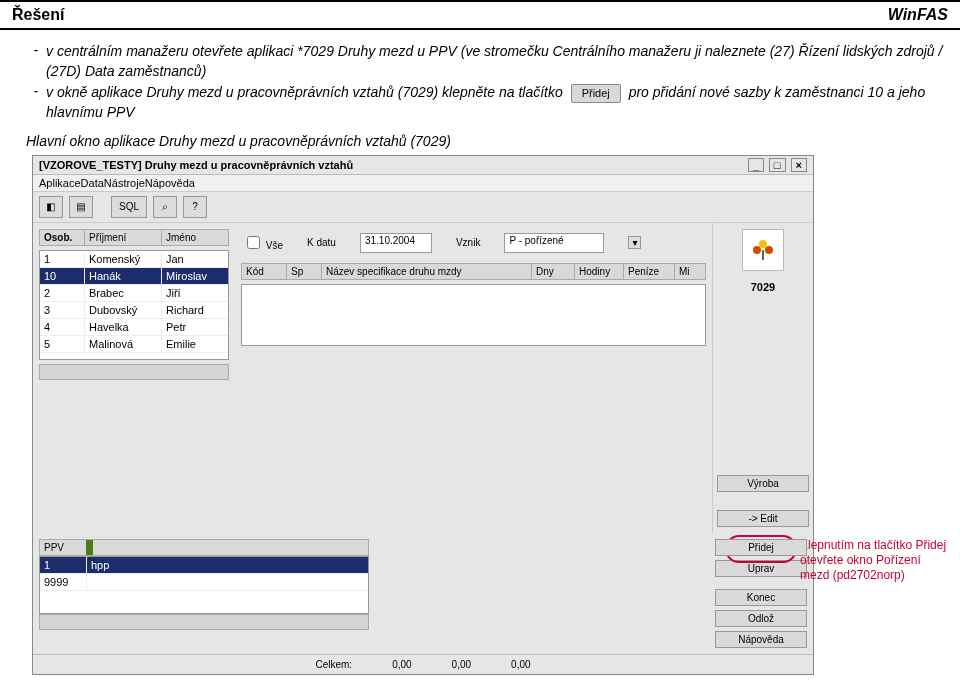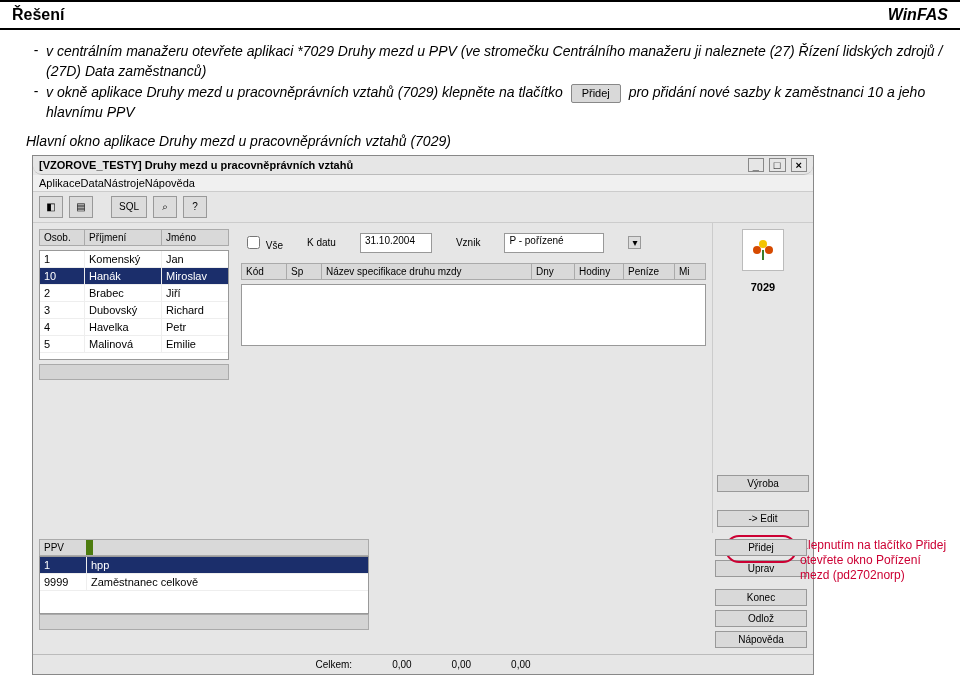--- a/index.html
+++ b/index.html
@@ -49,21 +49,20 @@
     background: #e6e6e6;
     font-size: 11px;
   }
   .titlebar {
     background: #e6e6e6;
     border-bottom: 1px solid #bbb;
     padding: 3px 6px;
     font-weight: bold;
     display: flex;
     justify-content: space-between;
-    border-radius: 9px;
   }
   .menubar {
     background: #f0f0f0;
     padding: 2px 6px;
     border-bottom: 1px solid #ccc;
     display: flex;
   }
   .toolbar {
     background: #e6e6e6;
     padding: 4px 6px;
@@ -107,21 +106,21 @@
     gap: 6px;
     align-items: stretch;
   }
   .grid-head {
     background: #d9d9d9;
     display: flex;
     font-size: 10px;
     border: 1px solid #aaa;
   }
   .grid-head.emp-head .gh { padding: 2px 4px; border-right: 1px solid #aaa; }
-  .emp-head .gh:nth-child(1){ width:36px; }
+  .emp-head .gh:nth-child(1){ width:36px;font-weight:bold; }
   .emp-head .gh:nth-child(2){ flex:1; }
   .emp-head .gh:nth-child(3){ width:58px; border-right:none; }
   .grid {
     background: #fff;
     border: 1px solid #999;
     flex: 0 0 auto;
   }
   .grid.emp { height: 108px; overflow: hidden; }
   .row { display: flex; font-size: 11px; border-bottom: 1px solid #eee; }
   .row .c { padding: 2px 4px; border-right: 1px solid #eee; }
@@ -370,21 +369,20 @@
         <div class="ppv-head">
           <div class="gh">PPV</div>
         </div>
         <div class="ppv-grid">
           <div class="row sel">
               <div class="c">1</div>
               <div class="c">hpp</div>
             </div>
           <div class="row">
               <div class="c">9999</div>
-              <div class="c">Zaměstnanec celkově</div>
             </div>
         </div>
         <div class="hscroll"></div>
       </div>
       <div style="flex:1"></div>
       <div class="ppv-right" style="position:relative">
         <div class="side-btn" style="position:relative;z-index:1">Přidej</div>
         <div class="side-btn">Uprav</div>
         <div style="height:4px"></div>
         <div class="side-btn">Konec</div>

